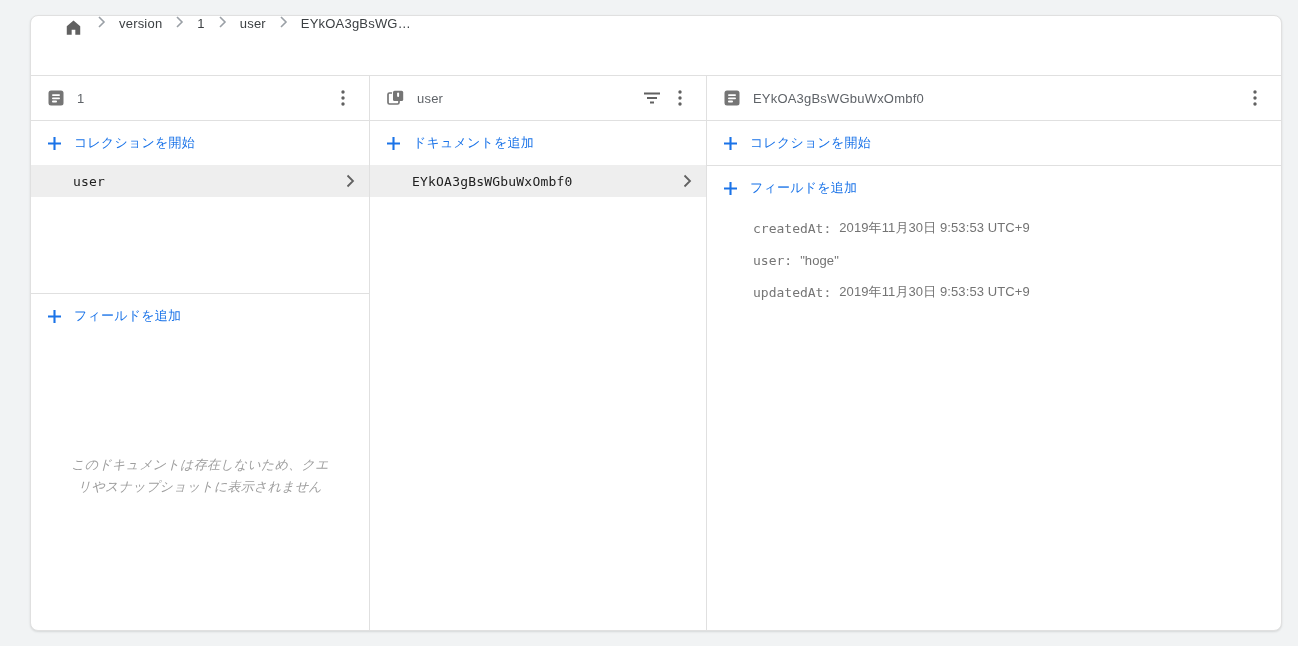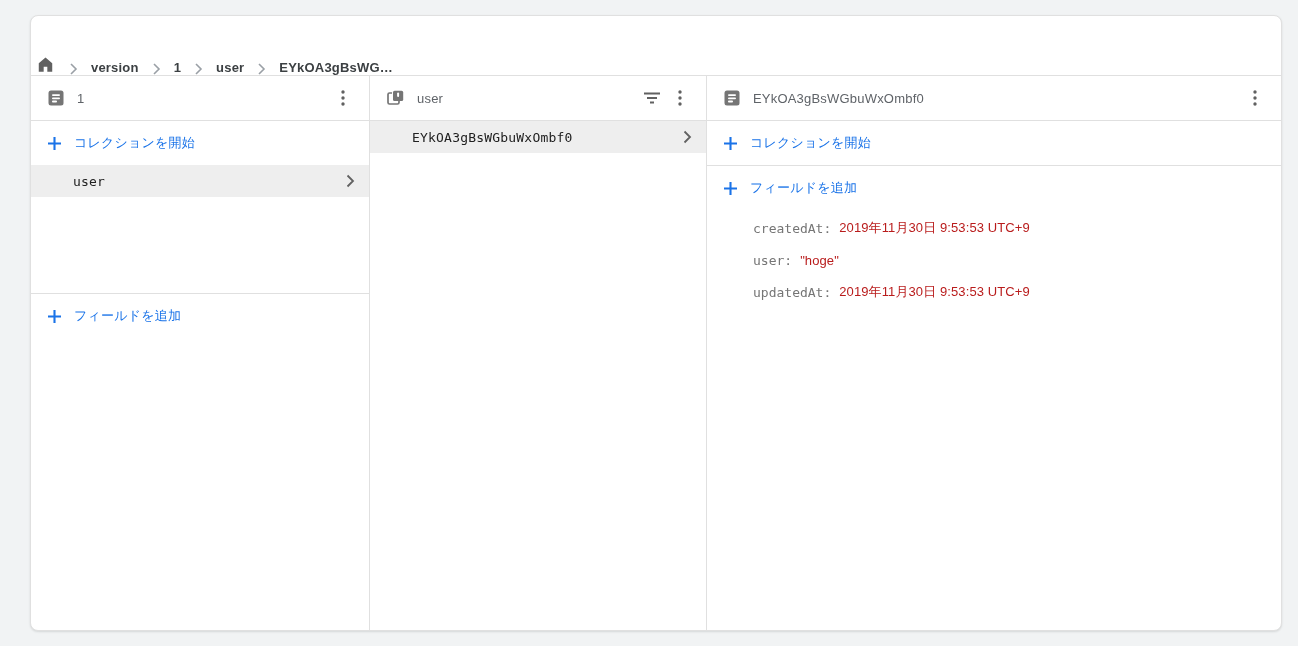--- a/index.html
+++ b/index.html
@@ -18,24 +18,23 @@
     border: 1px solid #e0e0e0;
     border-radius: 8px;
     box-shadow: 0 1px 2px rgba(60,64,67,.15);
     overflow: hidden;
     display: flex; flex-direction: column;
   }
 
   
   .breadcrumb {
     height: 60px; flex: 0 0 60px;
-    display: flex; align-items: flex-end;
-    padding: 0 3px;
+    display: flex; align-items: flex-start;
+    padding: 0 31px;
     border-bottom: 1px solid #e0e0e0;
-    font-weight: bold;
   }
   .breadcrumb .home-btn {
     display: flex; align-items: center; justify-content: center;
     width: 22px; height: 22px; cursor: pointer;
   }
   .crumb-sep { display: flex; align-items: center; margin: 0 13px; }
   .crumb {
     font-size: 13px; color: #3c4043; letter-spacing: .2px;
     cursor: pointer; white-space: nowrap;
   }
@@ -114,21 +113,21 @@
   }
   .field-name {
     font-family: "DejaVu Sans Mono", monospace;
     font-size: 13px; color: #757575;
   }
   .field-colon {
     font-family: "DejaVu Sans Mono", monospace;
     font-size: 13px; color: #757575;
     margin-right: 8px;
   }
-  .field-value { font-size: 13px; color: #b91c1c; letter-spacing: .1px; }
+  .field-value { font-size: 13px; color: #737373; letter-spacing: .1px; }
 </style>
 </head>
 <body>
 
 <div class="screen">
   <div class="panel">
 
     <div class="breadcrumb">
       <span class="home-btn">
         <span style="display:flex">
@@ -211,20 +210,21 @@
 
         <div class="action-row">
           <span class="plus">
             <svg width="15" height="15" viewBox="0 0 15 15">
                 <path d="M7.5 1v13M1 7.5h13" stroke="#1a73e8" stroke-width="2.1"></path>
               </svg>
           </span>
           <span class="action-label">フィールドを追加</span>
         </div>
 
+        <div class="note">このドキュメントは存在しないため、クエリやスナップショットに表示されません</div>
       </div>
 
       <div class="col col-2">
         <div class="col-header">
           <span class="hdr-icon">
             <svg width="19" height="19" viewBox="0 0 19 19">
                 <path d="M13 6.5v7a1.5 1.5 0 0 1-1.5 1.5h-8A1.5 1.5 0 0 1 2 13.5v-8A1.5 1.5 0 0 1 3.5 4H6" fill="none" stroke="#757575" stroke-width="1.7"></path>
                 <rect x="7" y="1.8" width="10.2" height="10.2" rx="1.6" fill="#757575"></rect>
                 <rect x="11.1" y="3.6" width="2" height="4.4" rx="1" fill="#fff"></rect>
               </svg>
@@ -242,20 +242,28 @@
             <span style="display:flex">
               <svg width="4" height="16" viewBox="0 0 4 16">
                   <circle cx="2" cy="2" r="1.7" fill="#616161"></circle>
                   <circle cx="2" cy="8" r="1.7" fill="#616161"></circle>
                   <circle cx="2" cy="14" r="1.7" fill="#616161"></circle>
                 </svg>
             </span>
           </button>
         </div>
 
+        <div class="action-row">
+          <span class="plus">
+            <svg width="15" height="15" viewBox="0 0 15 15">
+                <path d="M7.5 1v13M1 7.5h13" stroke="#1a73e8" stroke-width="2.1"></path>
+              </svg>
+          </span>
+          <span class="action-label">ドキュメントを追加</span>
+        </div>
 
         <div class="list-row selected">
           <span class="row-label">EYkOA3gBsWGbuWxOmbf0</span>
           <span class="row-chevron">
             <svg width="9" height="14" viewBox="0 0 9 14">
                 <path d="M1.5 1.5 7 7l-5.5 5.5" fill="none" stroke="#616161" stroke-width="1.8"></path>
               </svg>
           </span>
         </div>
       </div>

